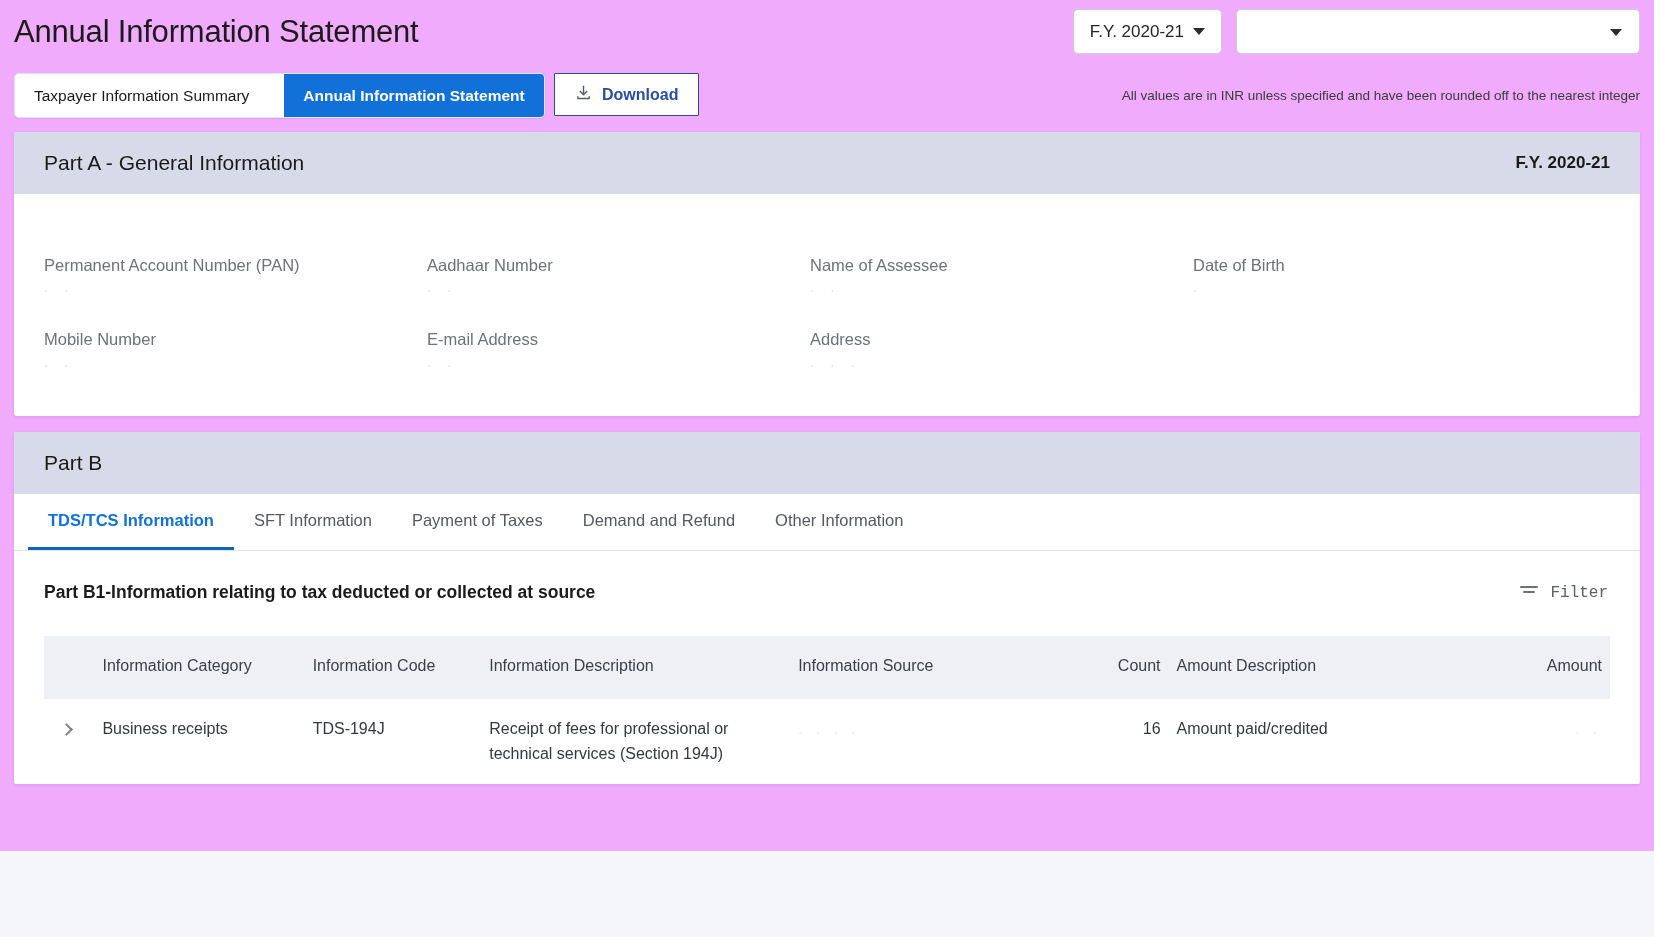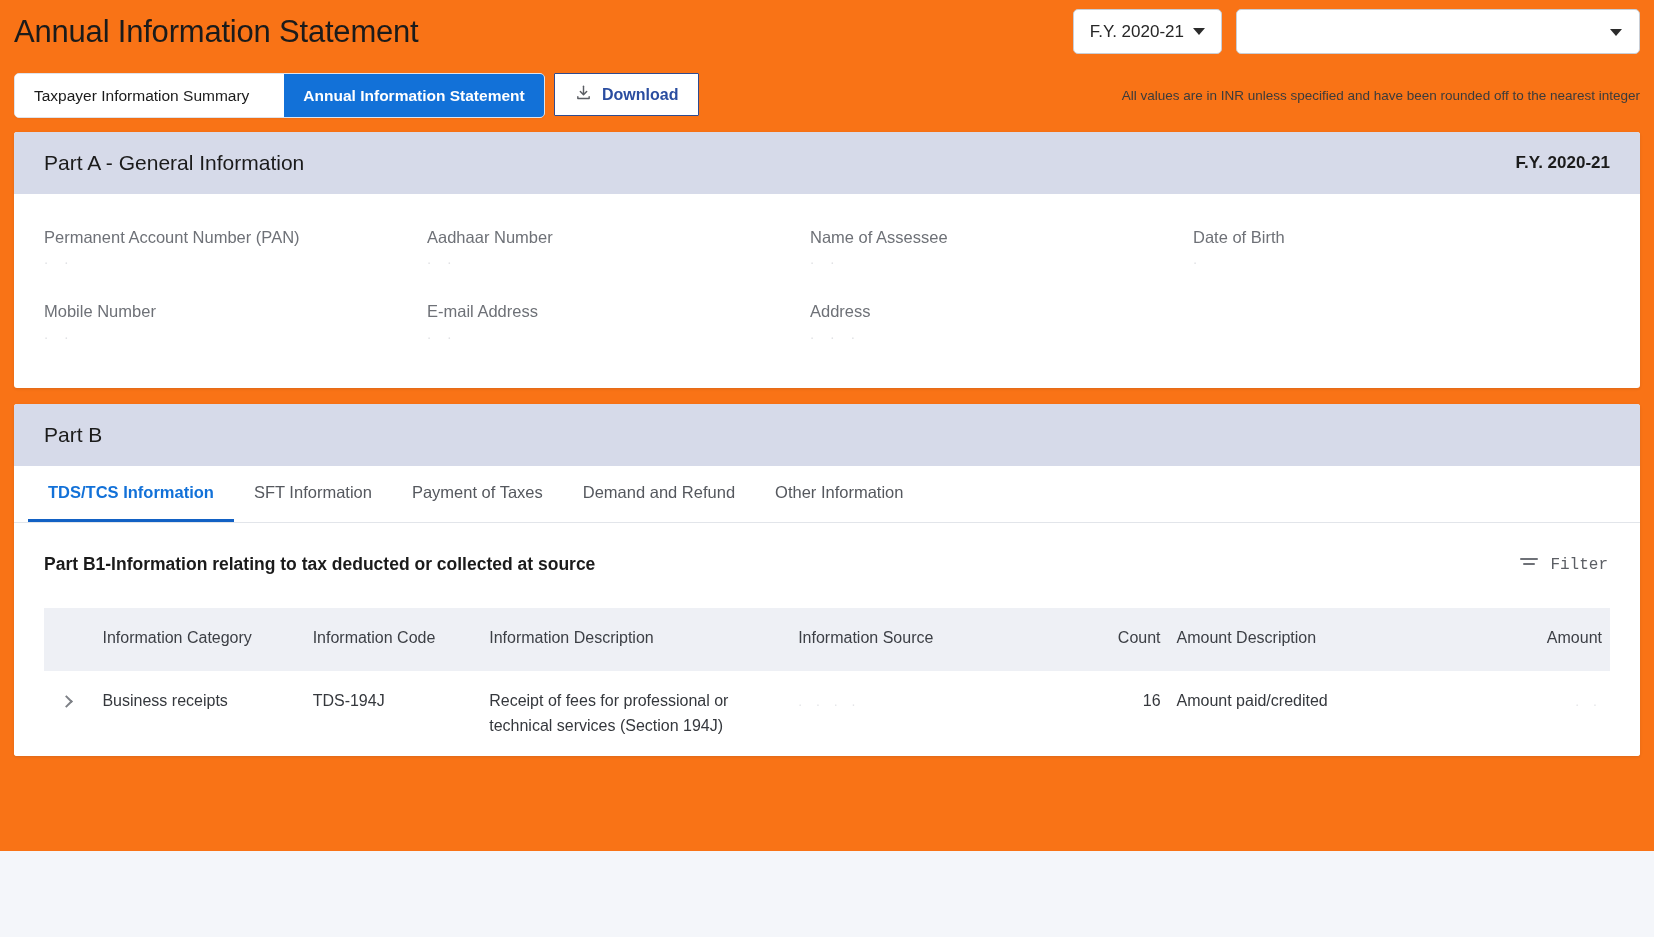--- a/index.html
+++ b/index.html
@@ -9,21 +9,21 @@
     height: 937px;
     background: #f4f6fa;
     font-family: "Liberation Sans", sans-serif;
     overflow: hidden;
   }
 
   .page {
     position: relative;
     width: 1654px;
     height: 851px;
-    background: #f97316;
+    background: #f0abfc;
   }
 
   
   .topbar {
     position: relative;
     height: 70px;
     padding: 0 14px;
   }
   .page-title {
     position: absolute;
@@ -163,20 +163,21 @@
   .card-head .fy-tag {
     font-size: 17px;
     font-weight: bold;
     color: #1b1b1b;
   }
 
   
   .info-body {
     padding: 30px 30px 36px 30px;
     height: 194px;
+    margin-top: 28px;
   }
   .info-grid {
     display: grid;
     grid-template-columns: 383px 383px 383px auto;
     row-gap: 28px;
   }
   .field-label {
     font-size: 16.5px;
     color: #6e7177;
     line-height: 1.6;

